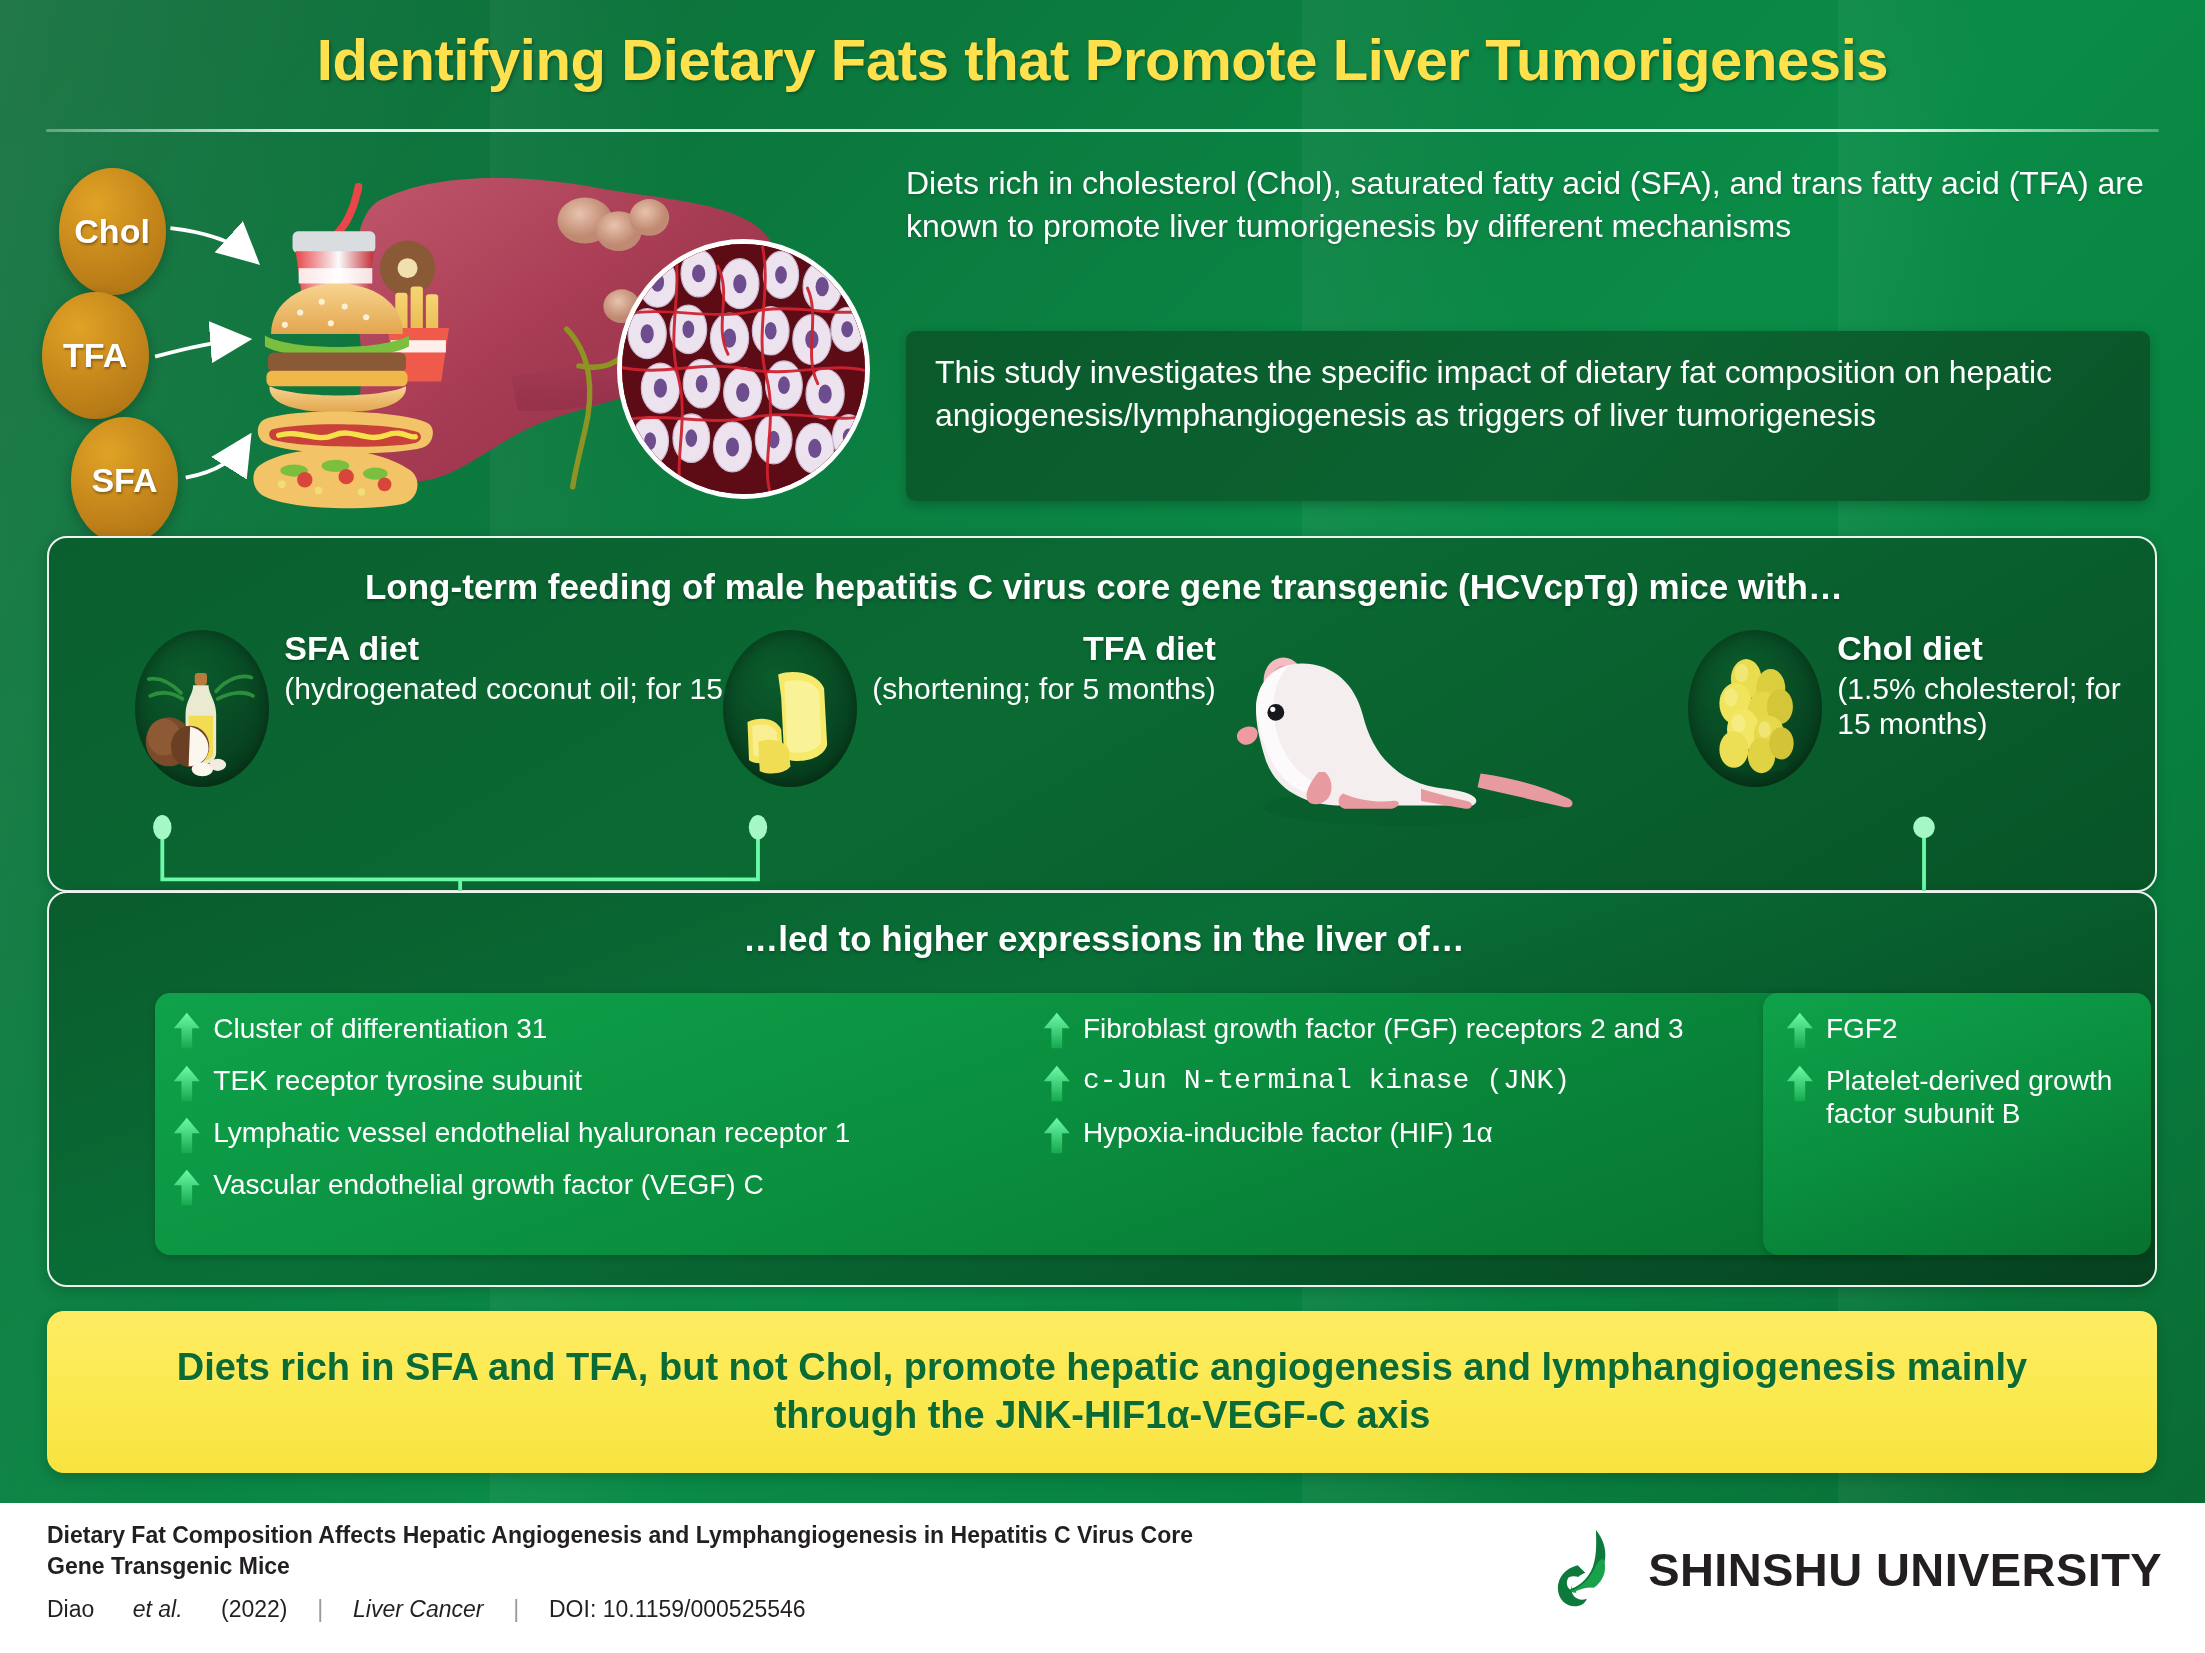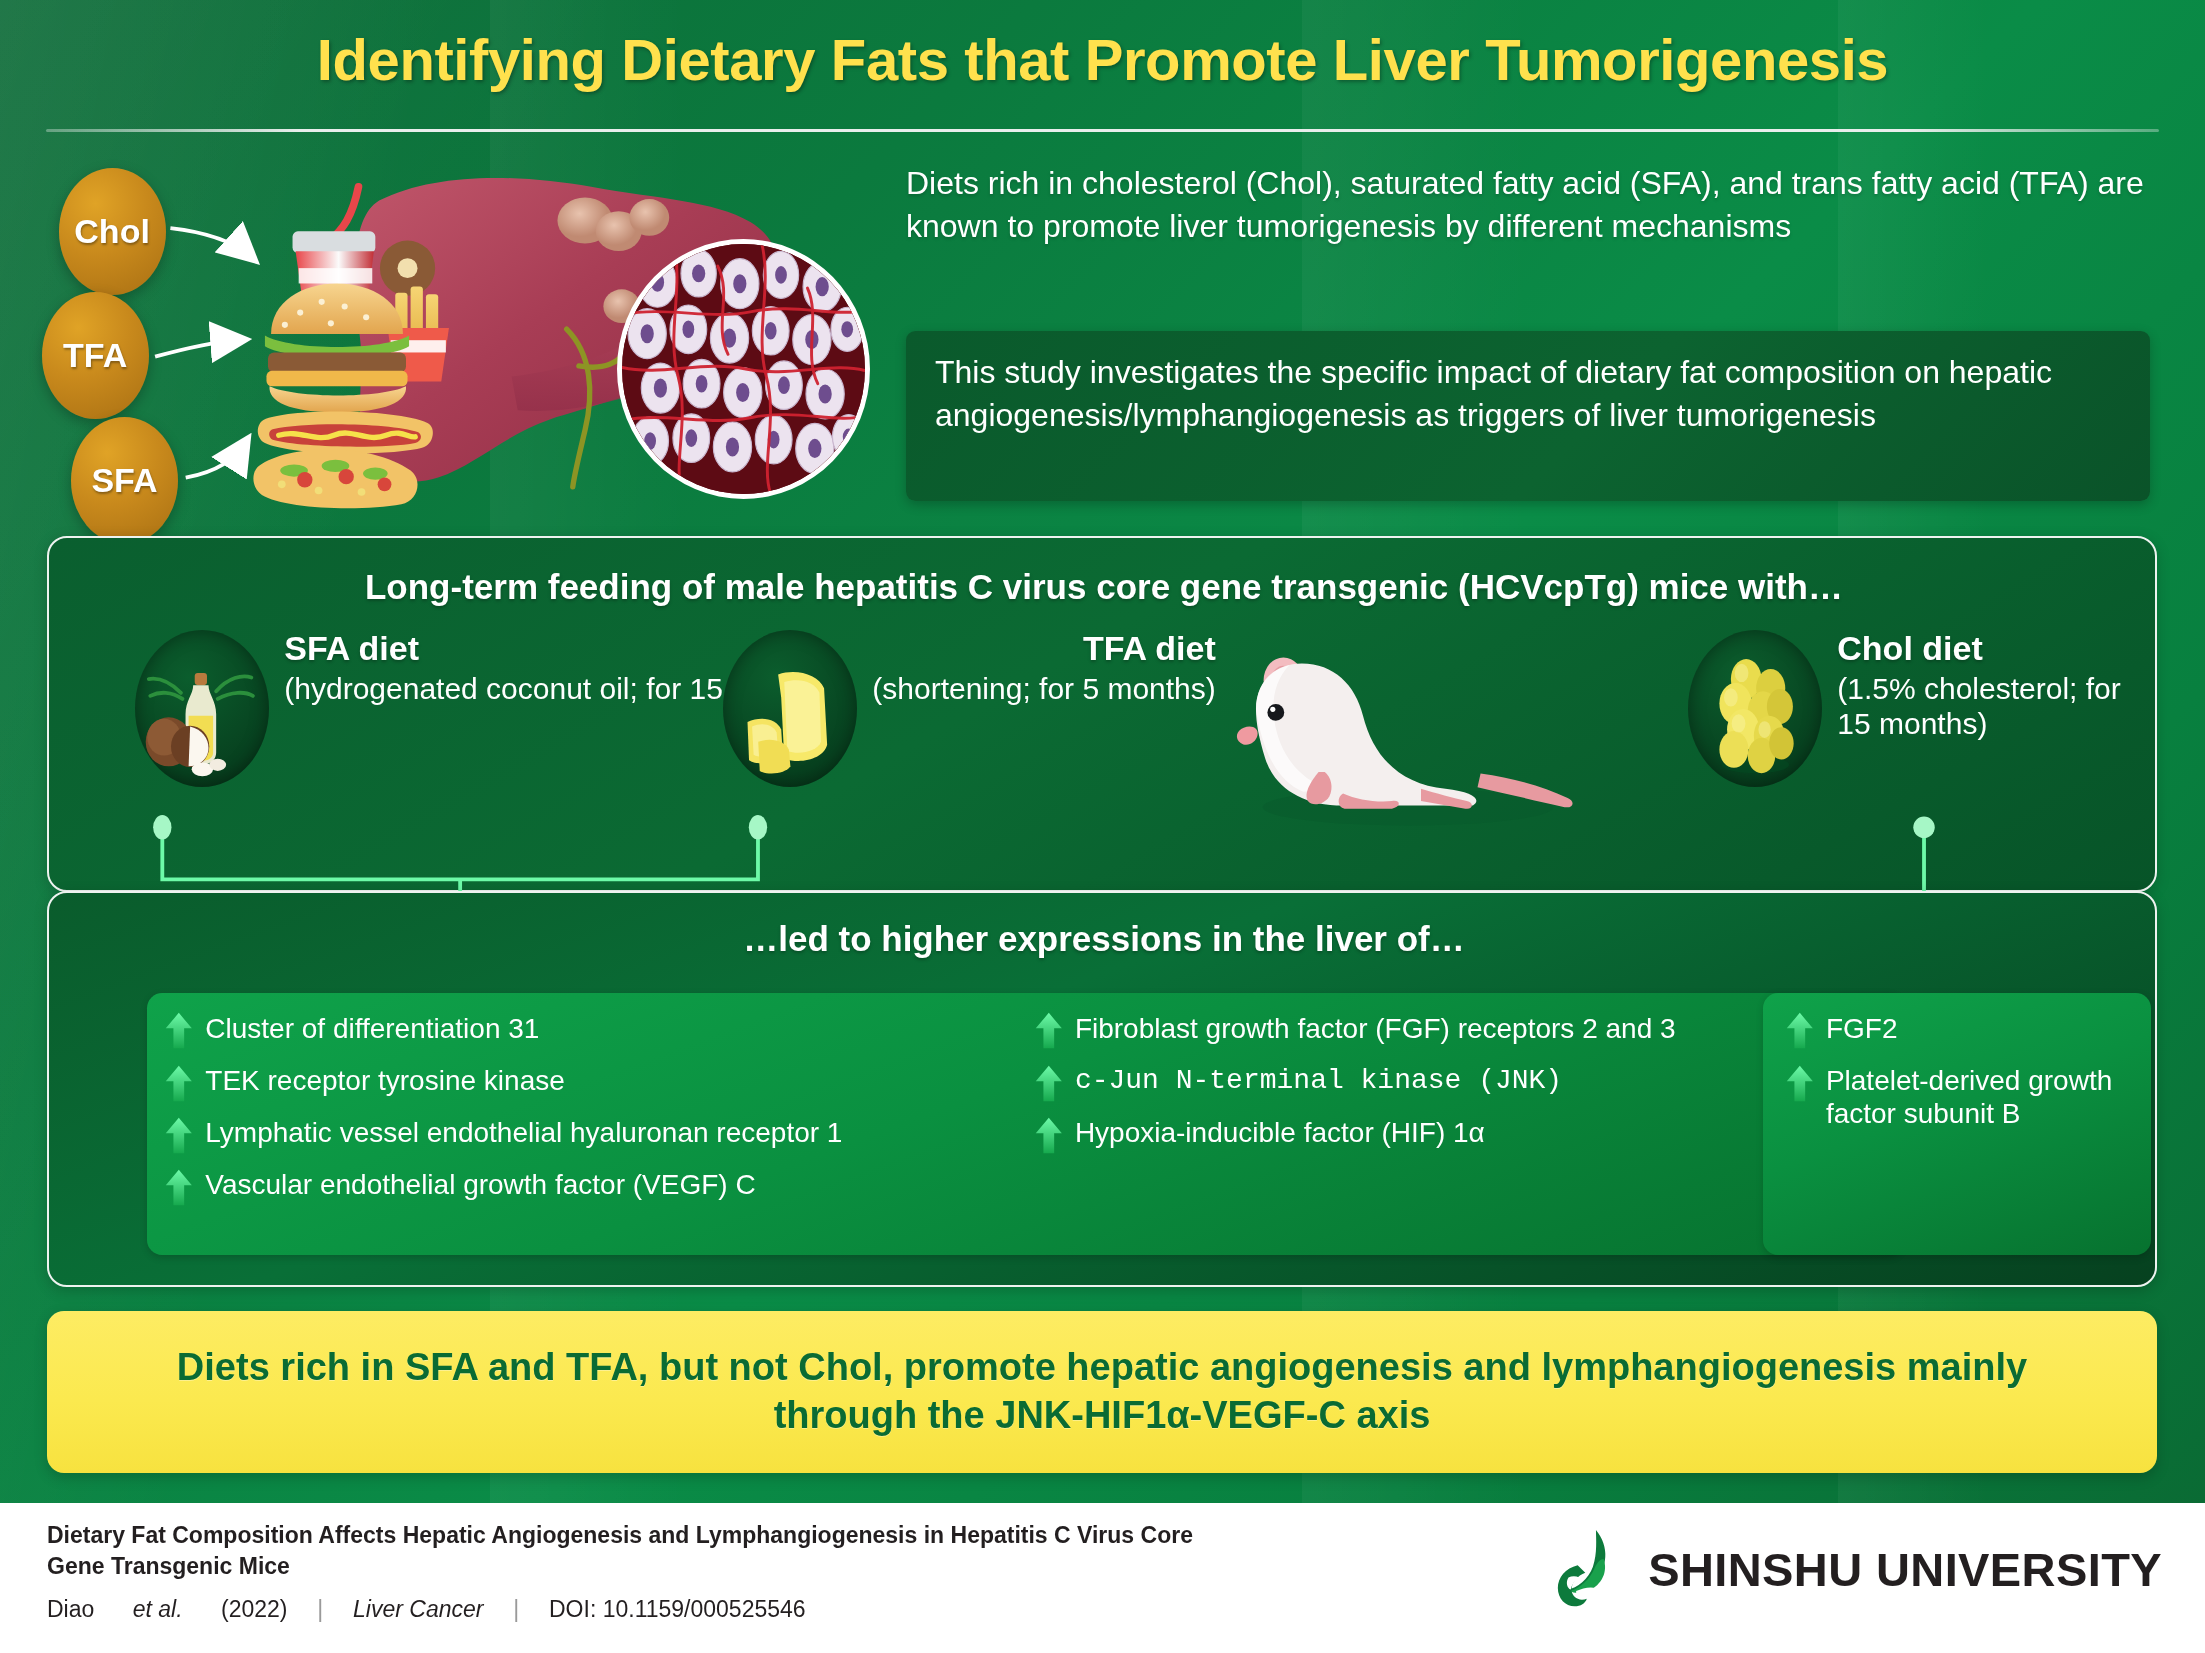--- a/index.html
+++ b/index.html
@@ -118,21 +118,21 @@
   .exprbox-title {
     position:absolute; left:0; top:26px; width:2110px; text-align:center;
     color:#ffffff; font-size:35px; font-weight:bold;
     text-shadow:0 1.5px 3.1px rgba(0,0,0,0.25);
   }
   .genecard {
     position:absolute; border-radius:15.3px;
     background:linear-gradient(160deg,#0fa24a 0%, #0a9040 45%, #07722f 100%);
     box-shadow:0 2.3px 7.7px rgba(0,0,0,0.16);
   }
-  .gc-left  { left:98px;  top:100px; width:1756px; height:262px; }
+  .gc-left  { left:106px;  top:100px; width:1756px; height:262px; }
   .gc-right { left:1714px; top:100px; width:388px;  height:262px; }
   .gcol { position:absolute; top:17px; }
   .gcol.c1 { left:18.4px;  width:873px; }
   .gcol.c2 { left:888px; width:674px; }
   .gcol.c3 { left:23px;  width:360px; }
   .gitem { display:flex; align-items:flex-start; margin-bottom:13px; }
   .gitem .txt { color:#ffffff; font-size:28px; line-height:1.2; font-weight:400; margin-left:12.3px; padding-top:1.5px; }
   .uparrow { flex:0 0 auto; width:27.6px; height:37px; margin-top:2.3px; }
 
   
@@ -503,21 +503,21 @@
                 </linearGradient>
               </defs>
               <path d="M18,1 L35,21 L25,21 L25,47 L11,47 L11,21 L1,21 Z" fill="url(#ua)"></path>
             </svg>
           <span class="txt">Cluster of differentiation 31</span>
         </div>
         <div class="gitem">
           <svg class="uparrow" viewBox="0 0 36 48">
               <path d="M18,1 L35,21 L25,21 L25,47 L11,47 L11,21 L1,21 Z" fill="url(#ua)"></path>
             </svg>
-          <span class="txt">TEK receptor tyrosine kinase</span>
+          <span class="txt">TEK receptor tyrosine subunit</span>
         </div>
         <div class="gitem">
           <svg class="uparrow" viewBox="0 0 36 48">
               <path d="M18,1 L35,21 L25,21 L25,47 L11,47 L11,21 L1,21 Z" fill="url(#ua)"></path>
             </svg>
           <span class="txt">Lymphatic vessel endothelial hyaluronan receptor 1</span>
         </div>
         <div class="gitem">
           <svg class="uparrow" viewBox="0 0 36 48">
               <path d="M18,1 L35,21 L25,21 L25,47 L11,47 L11,21 L1,21 Z" fill="url(#ua)"></path>

